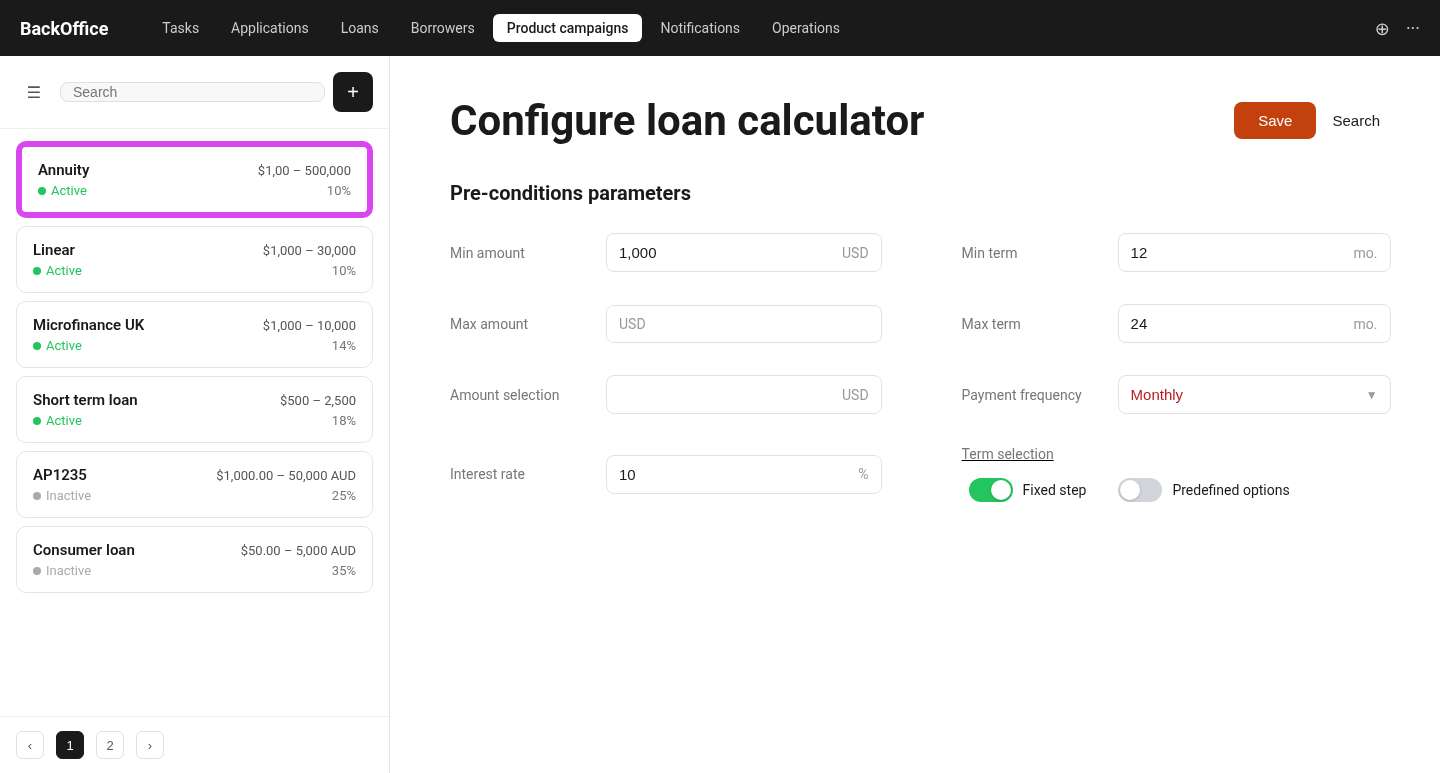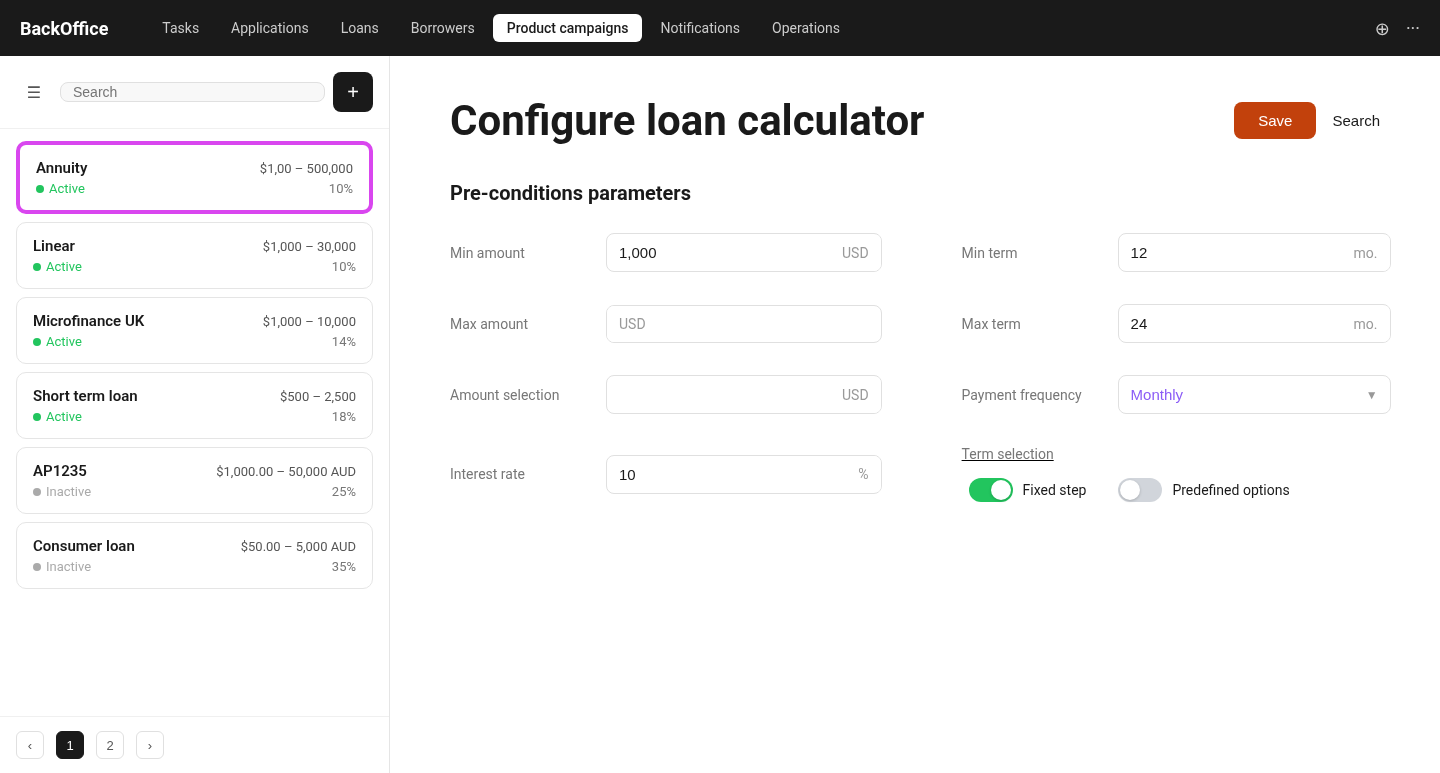--- a/index.html
+++ b/index.html
@@ -122,21 +122,21 @@
     }
 
     .loan-card {
       border: 1px solid #e5e5e5;
       border-radius: 10px;
       padding: 14px 16px;
       cursor: pointer;
       background: white;
     }
     .loan-card.selected {
-      border: 4px solid #d946ef;
+      border: 6px solid #d946ef;
     }
     .loan-card-top {
       display: flex;
       justify-content: space-between;
       align-items: center;
       margin-bottom: 4px;
     }
     .loan-card-name {
       font-weight: 600;
       font-size: 15px;
@@ -297,21 +297,21 @@
       border-radius: 8px;
       background: white;
       overflow: hidden;
     }
     .param-select {
       flex: 1;
       border: none;
       outline: none;
       padding: 10px 12px;
       font-size: 15px;
-      color: #8b5cf6;
+      color: #b91c1c;
       background: transparent;
       appearance: none;
       cursor: pointer;
     }
     .select-arrow {
       padding: 0 12px;
       color: #999;
       font-size: 12px;
     }
 

